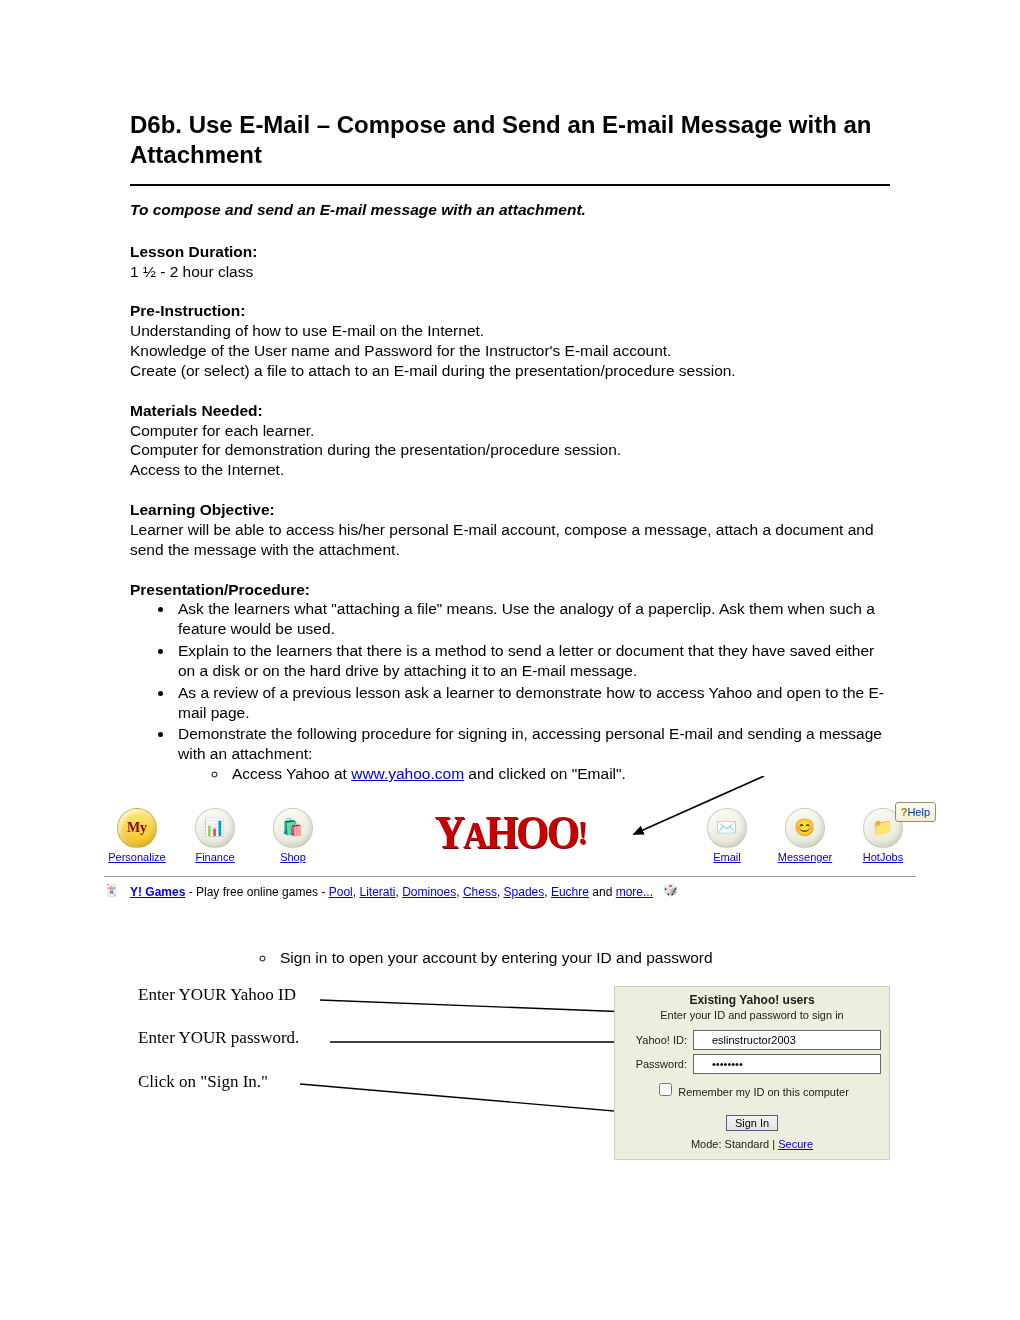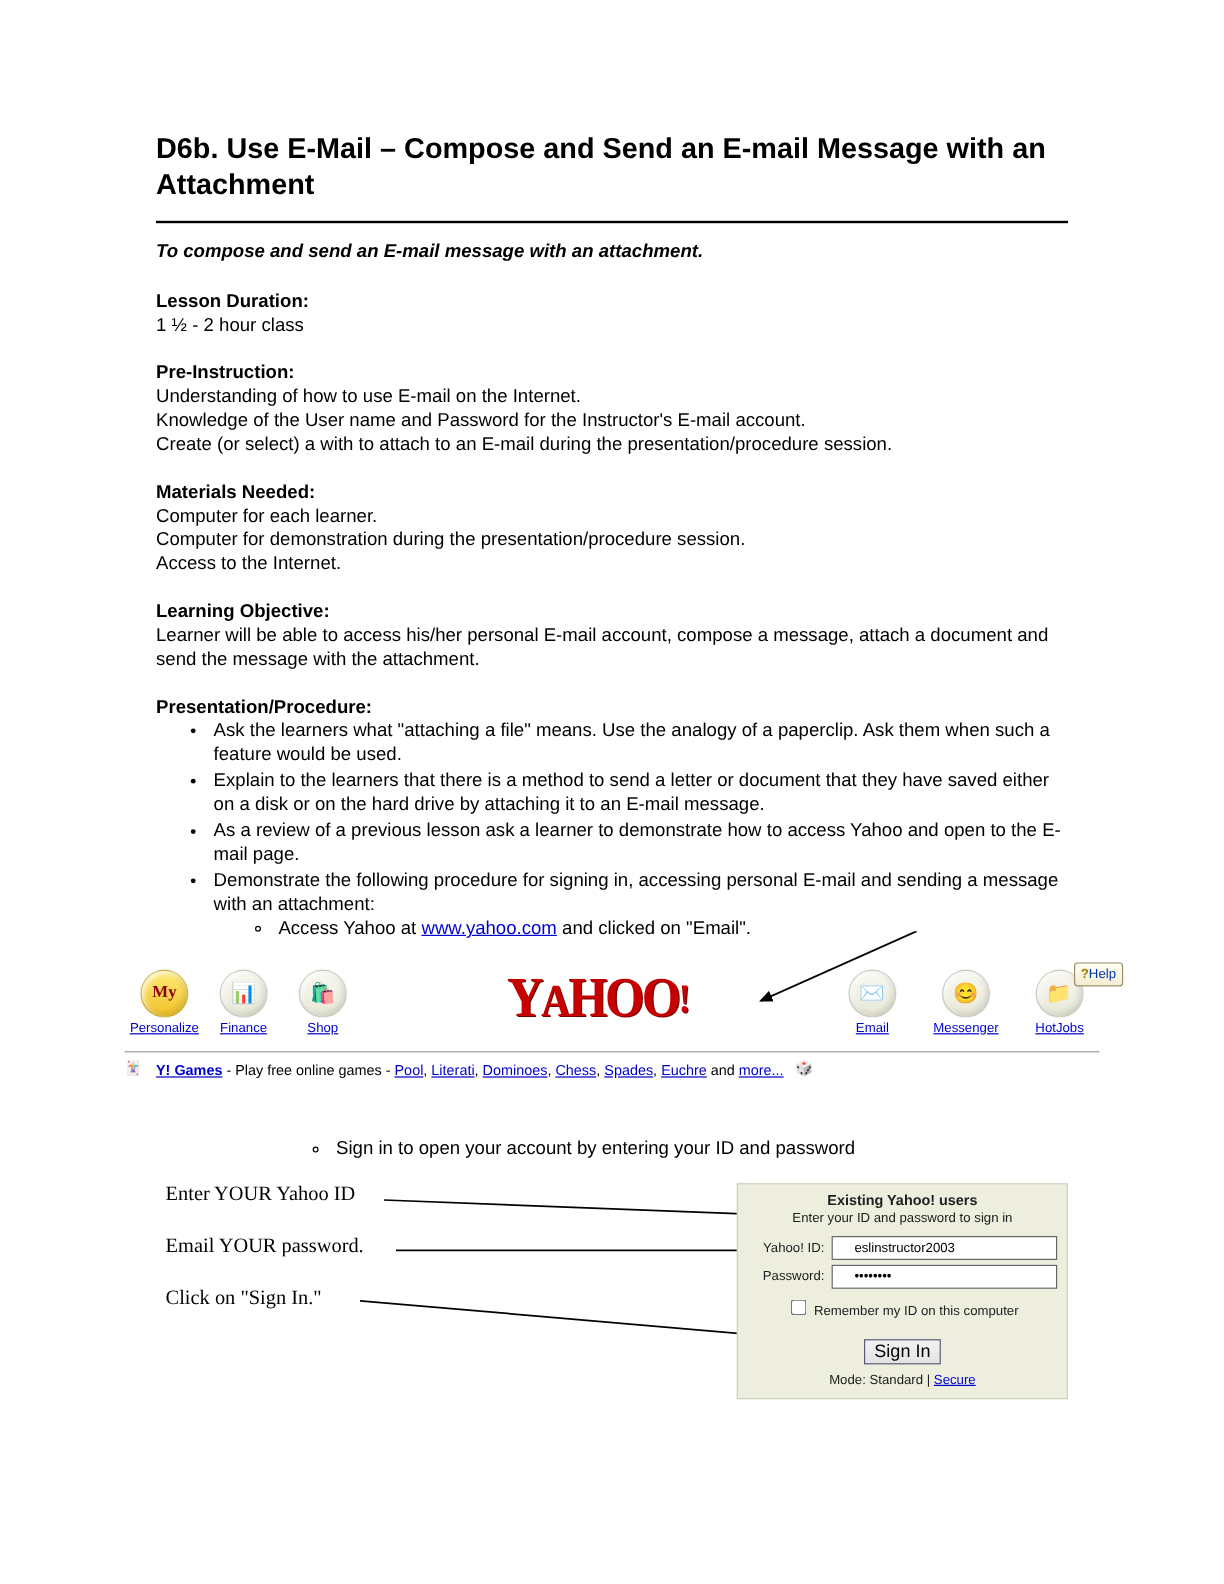--- a/index.html
+++ b/index.html
@@ -208,21 +208,21 @@
   }
   .remember {
     text-align: center;
     margin: 6px 0 16px 0;
   }
   .signin-btn-row { text-align:center; margin: 2px 0 6px 0; }
   .signin-btn {
     border: 1.6px solid #5a5a7e;
     background: linear-gradient(#f3f3f3,#e3e3e3);
     font-family: Verdana, Arial, sans-serif;
-    font-size: 15px;
+    font-size: 11px;
     padding: 1px 8px;
     cursor: pointer;
   }
   .mode {
     text-align: center;
     font-size: 11px;
   }
   .mode a { color:#0000cc; text-decoration: underline; }
   
   .ptr-svg {
@@ -240,21 +240,21 @@
 
   <div class="para">
     <div class="sect-h">Lesson Duration:</div>
     <div>1 ½  - 2 hour class</div>
   </div>
 
   <div class="para">
     <div class="sect-h">Pre-Instruction:</div>
     <div>Understanding of how to use E-mail on the Internet.</div>
     <div>Knowledge of the User name and Password for the Instructor's E-mail account.</div>
-    <div>Create (or select) a with to attach to an E-mail during the presentation/procedure session.</div>
+    <div>Create (or select) a file to attach to an E-mail during the presentation/procedure session.</div>
   </div>
 
   <div class="para">
     <div class="sect-h">Materials Needed:</div>
     <div>Computer for each learner.</div>
     <div>Computer for demonstration during the presentation/procedure session.</div>
     <div>Access to the Internet.</div>
   </div>
 
   <div class="para">
@@ -283,21 +283,21 @@
     <svg class="arrow-email" width="180" height="80">
       <defs>
           <marker id="ah1" markerWidth="8" markerHeight="8" refX="6" refY="3" orient="auto">
             <path d="M0,0 L7,3 L0,6 Z" fill="#000"></path>
           </marker>
         </defs>
       <line x1="170" y1="0" x2="40" y2="58" stroke="#000" stroke-width="1.6" marker-end="url(#ah1)"></line>
     </svg>
     <span class="helpbtn"><span style="color:#a07b00;font-weight:bold;">?</span><span>Help</span></span>
 
-    <div style="display:flex;">
+    <div style="display:flex;gap:12px;">
       <div class="yicon-cell">
         <span class="yicon" style="background:linear-gradient(#ffe978,#f0c228);color:#8a0000;font-weight:bold;font-size:14px;font-family:'Brush Script MT',cursive;">My</span>
         <span class="yicon-label">Personalize</span>
       </div>
       <div class="yicon-cell">
         <span class="yicon" style="background:linear-gradient(#f8f8f0,#e8e8d8);">📊</span>
         <span class="yicon-label">Finance</span>
       </div>
       <div class="yicon-cell">
         <span class="yicon" style="background:linear-gradient(#f8f8f0,#e8e8d8);">🛍️</span>
@@ -331,21 +331,21 @@
     <span class="gicon" style="margin-left:4px;">🎲</span>
   </div>
 
   <div class="signin-wrap">
     <ul class="sub2">
       <li>Sign in to open your account by entering your ID and password</li>
     </ul>
 
     <div class="instr">
       <p>Enter YOUR Yahoo ID</p>
-      <p>Email YOUR password.</p>
+      <p>Enter YOUR password.</p>
       <p>Click on "Sign In."</p>
     </div>
 
     <svg class="ptr-svg" style="top:44px;left:190px;" width="320" height="26">
       <defs>
           <marker id="ah2" markerWidth="8" markerHeight="8" refX="6" refY="3" orient="auto">
             <path d="M0,0 L7,3 L0,6 Z" fill="#000"></path>
           </marker>
         </defs>
       <line x1="0" y1="8" x2="310" y2="20" stroke="#000" stroke-width="1.4" marker-end="url(#ah2)"></line>

